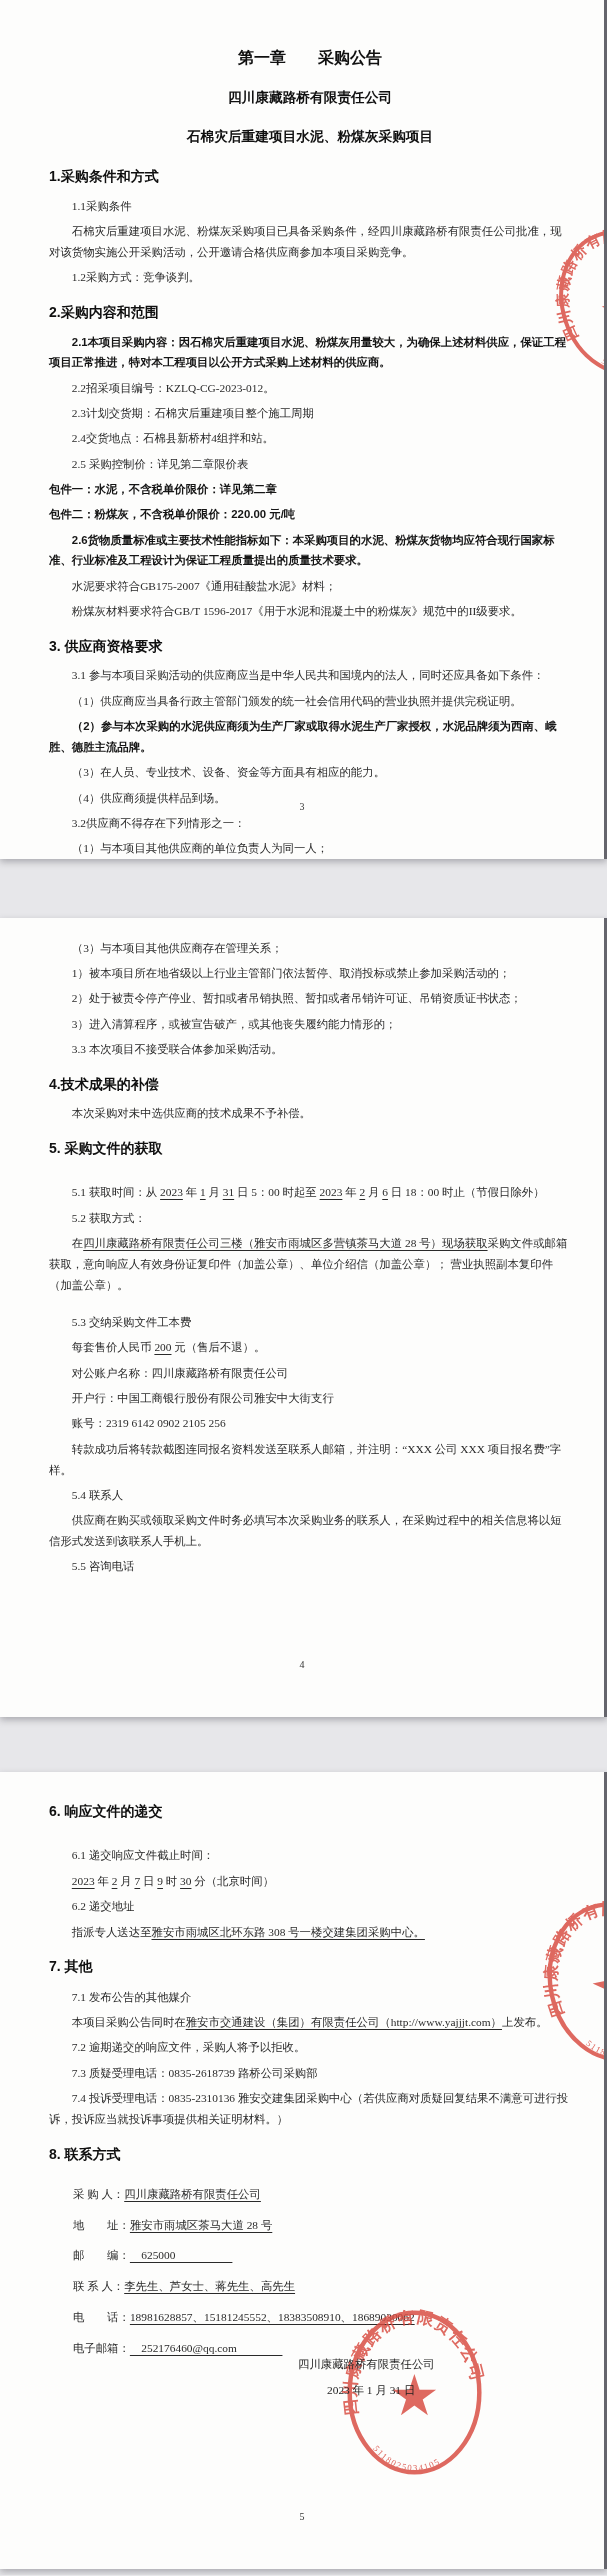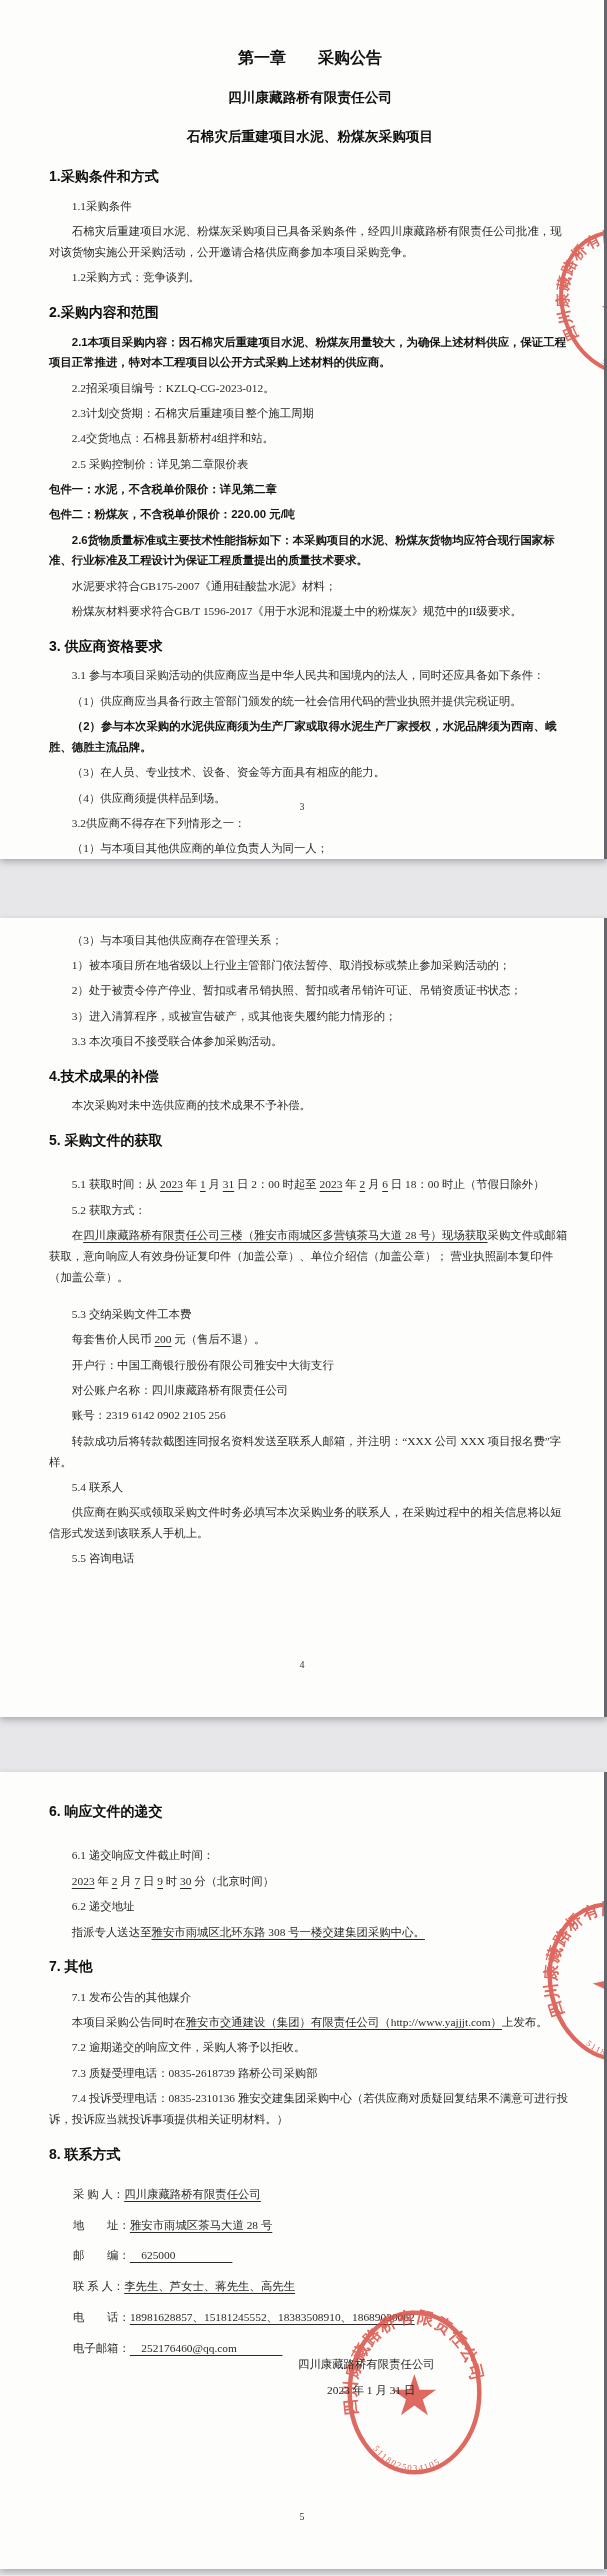--- a/index.html
+++ b/index.html
@@ -15,21 +15,21 @@
     box-sizing:border-box;
     background:#fdfdfc;
     overflow:hidden;
     border-right:3.8px solid #65656c;
     box-shadow:0 3px 6.8px rgba(60,60,70,.35);
   }
   .page-1 { height:859px; margin-bottom:59px; }
   .page-2 { height:799px; margin-bottom:55px; }
   .page-3 { height:797px; margin-bottom:6px; }
   .page-1 .content { padding:43px 33px 0 49px; }
-  .page-2 .content { padding:7px 33px 0 49px; }
+  .page-2 .content { padding:15px 33px 0 49px; }
   .page-3 .content { padding:15px 33px 0 49px; }
 
   .blk { margin:4.6px 0; font-size:11.4px; line-height:1.82; color:#2a2a2a; }
   .para { text-indent:2em; }
   .flush { text-indent:0; }
   .doc-title {
     text-align:center; text-indent:0;
     font-family:"Liberation Sans", sans-serif; font-weight:700;
     font-size:16px; color:#101010; margin:0 0 13.7px;
   }
@@ -106,27 +106,27 @@
   <div class="page page-2">
     <div class="content">
         <p class="blk para"><span>（3）与本项目其他供应商存在管理关系；</span></p>
         <p class="blk para"><span>1）被本项目所在地省级以上行业主管部门依法暂停、取消投标或禁止参加采购活动的；</span></p>
         <p class="blk para"><span>2）处于被责令停产停业、暂扣或者吊销执照、暂扣或者吊销许可证、吊销资质证书状态；</span></p>
         <p class="blk para"><span>3）进入清算程序，或被宣告破产，或其他丧失履约能力情形的；</span></p>
         <p class="blk para"><span>3.3 本次项目不接受联合体参加采购活动。</span></p>
         <p class="blk section"><span>4.技术成果的补偿</span></p>
         <p class="blk para"><span>本次采购对未中选供应商的技术成果不予补偿。</span></p>
         <p class="blk section"><span>5. 采购文件的获取</span></p>
-        <p class="blk para" style="margin-top: 21px;"><span>5.1 获取时间：从 </span><span class="u">2023</span><span> 年 </span><span class="u">1</span><span> 月 </span><span class="u">31</span><span> 日 2：00 时起至 </span><span class="u">2023</span><span> 年 </span><span class="u">2</span><span> 月 </span><span class="u">6</span><span> 日 18：00 时止（节假日除外）</span></p>
+        <p class="blk para" style="margin-top: 21px;"><span>5.1 获取时间：从 </span><span class="u">2023</span><span> 年 </span><span class="u">1</span><span> 月 </span><span class="u">31</span><span> 日 5：00 时起至 </span><span class="u">2023</span><span> 年 </span><span class="u">2</span><span> 月 </span><span class="u">6</span><span> 日 18：00 时止（节假日除外）</span></p>
         <p class="blk para"><span>5.2 获取方式：</span></p>
         <p class="blk para"><span>在</span><span class="u">四川康藏路桥有限责任公司三楼（雅安市雨城区多营镇茶马大道 28 号）现场获取</span><span>采购文件或邮箱获取，意向响应人有效身份证复印件（加盖公章）、单位介绍信（加盖公章）； 营业执照副本复印件（加盖公章）。</span></p>
         <p class="blk para" style="margin-top: 16.7px;"><span>5.3 交纳采购文件工本费</span></p>
         <p class="blk para"><span>每套售价人民币 </span><span class="u">200</span><span> 元（售后不退）。</span></p>
+        <p class="blk para"><span>对公账户名称：四川康藏路桥有限责任公司</span></p>
         <p class="blk para"><span>开户行：中国工商银行股份有限公司雅安中大街支行</span></p>
-        <p class="blk para"><span>对公账户名称：四川康藏路桥有限责任公司</span></p>
         <p class="blk para"><span>账号：2319 6142 0902 2105 256</span></p>
         <p class="blk para"><span>转款成功后将转款截图连同报名资料发送至联系人邮箱，并注明：“XXX 公司 XXX 项目报名费”字样。</span></p>
         <p class="blk para"><span>5.4 联系人</span></p>
         <p class="blk para"><span>供应商在购买或领取采购文件时务必填写本次采购业务的联系人，在采购过程中的相关信息将以短信形式发送到该联系人手机上。</span></p>
         <p class="blk para"><span>5.5 咨询电话</span></p>
       </div>
     <div class="pagenum">4</div>
   </div>
 
   <div class="page page-3">

